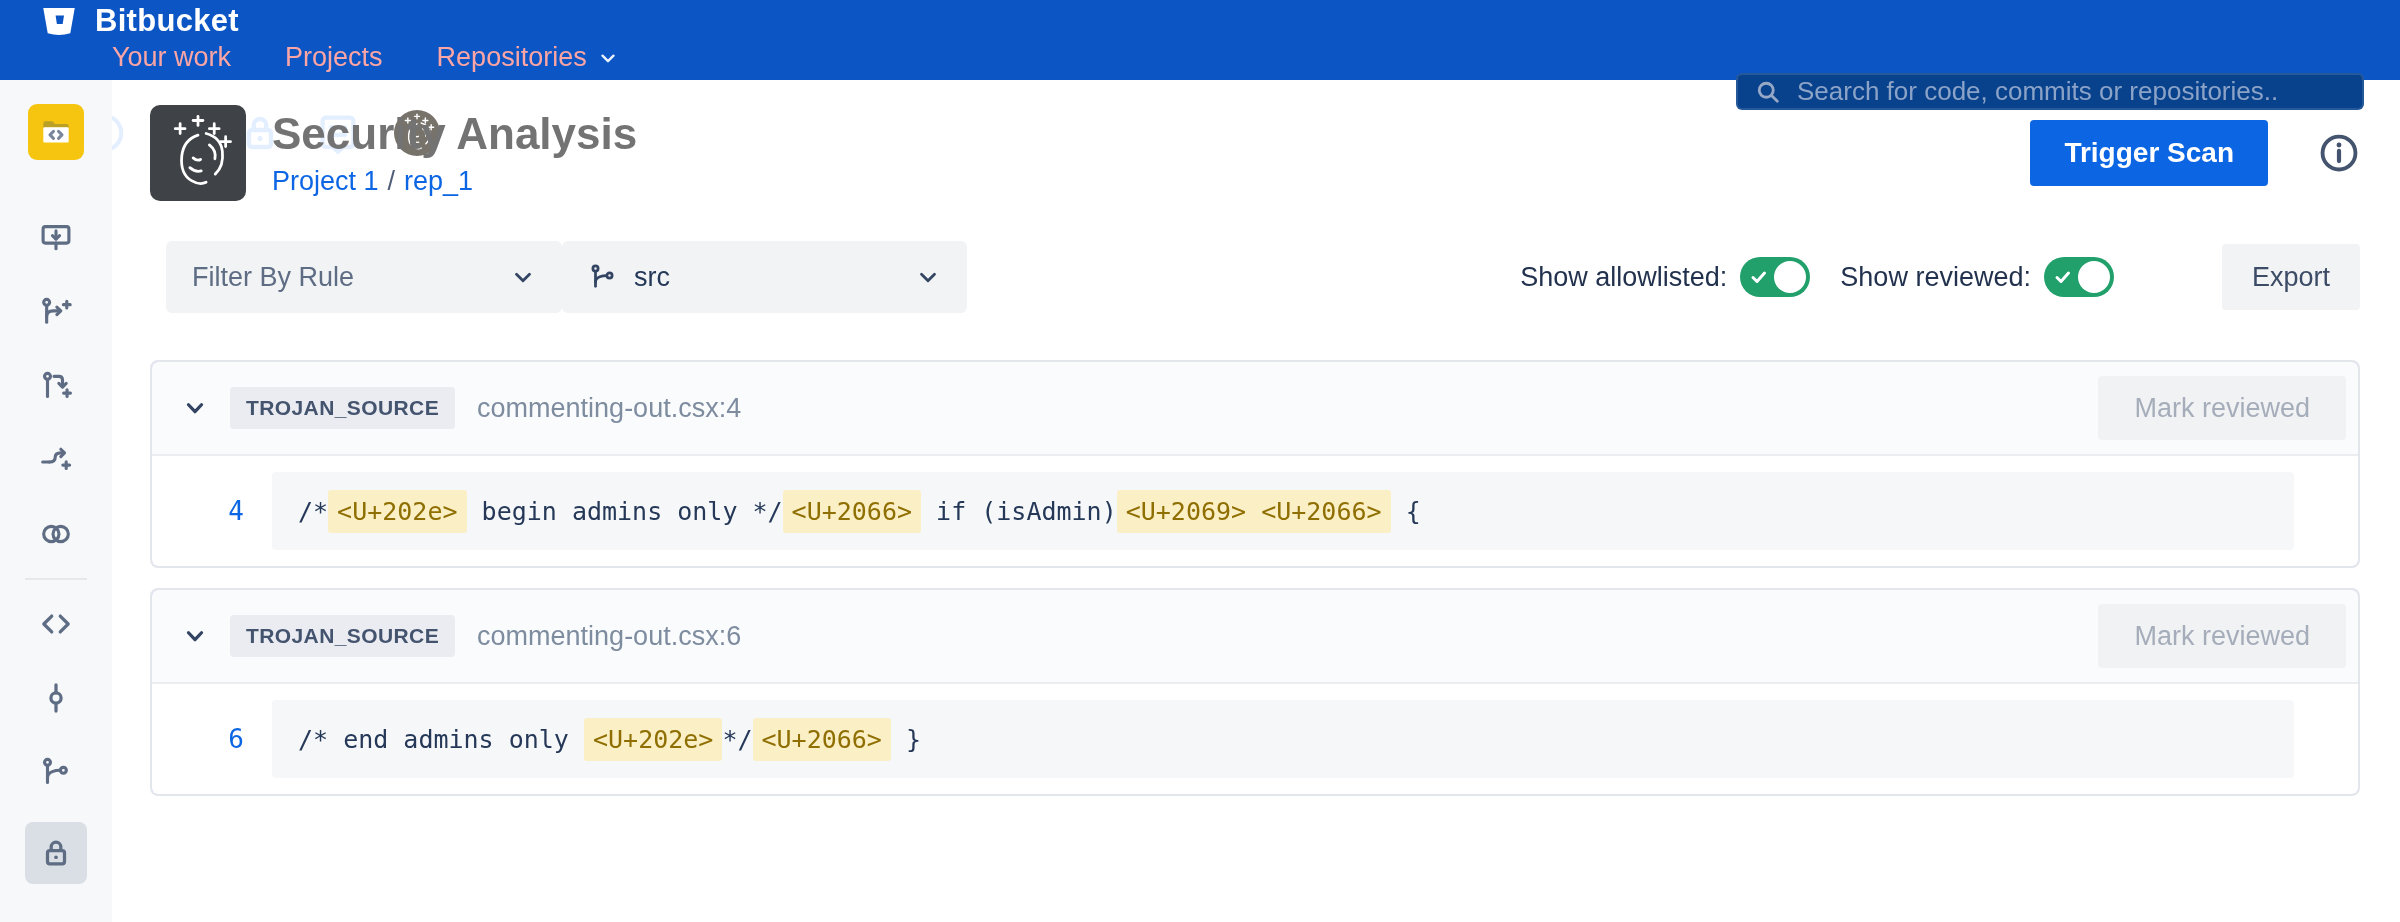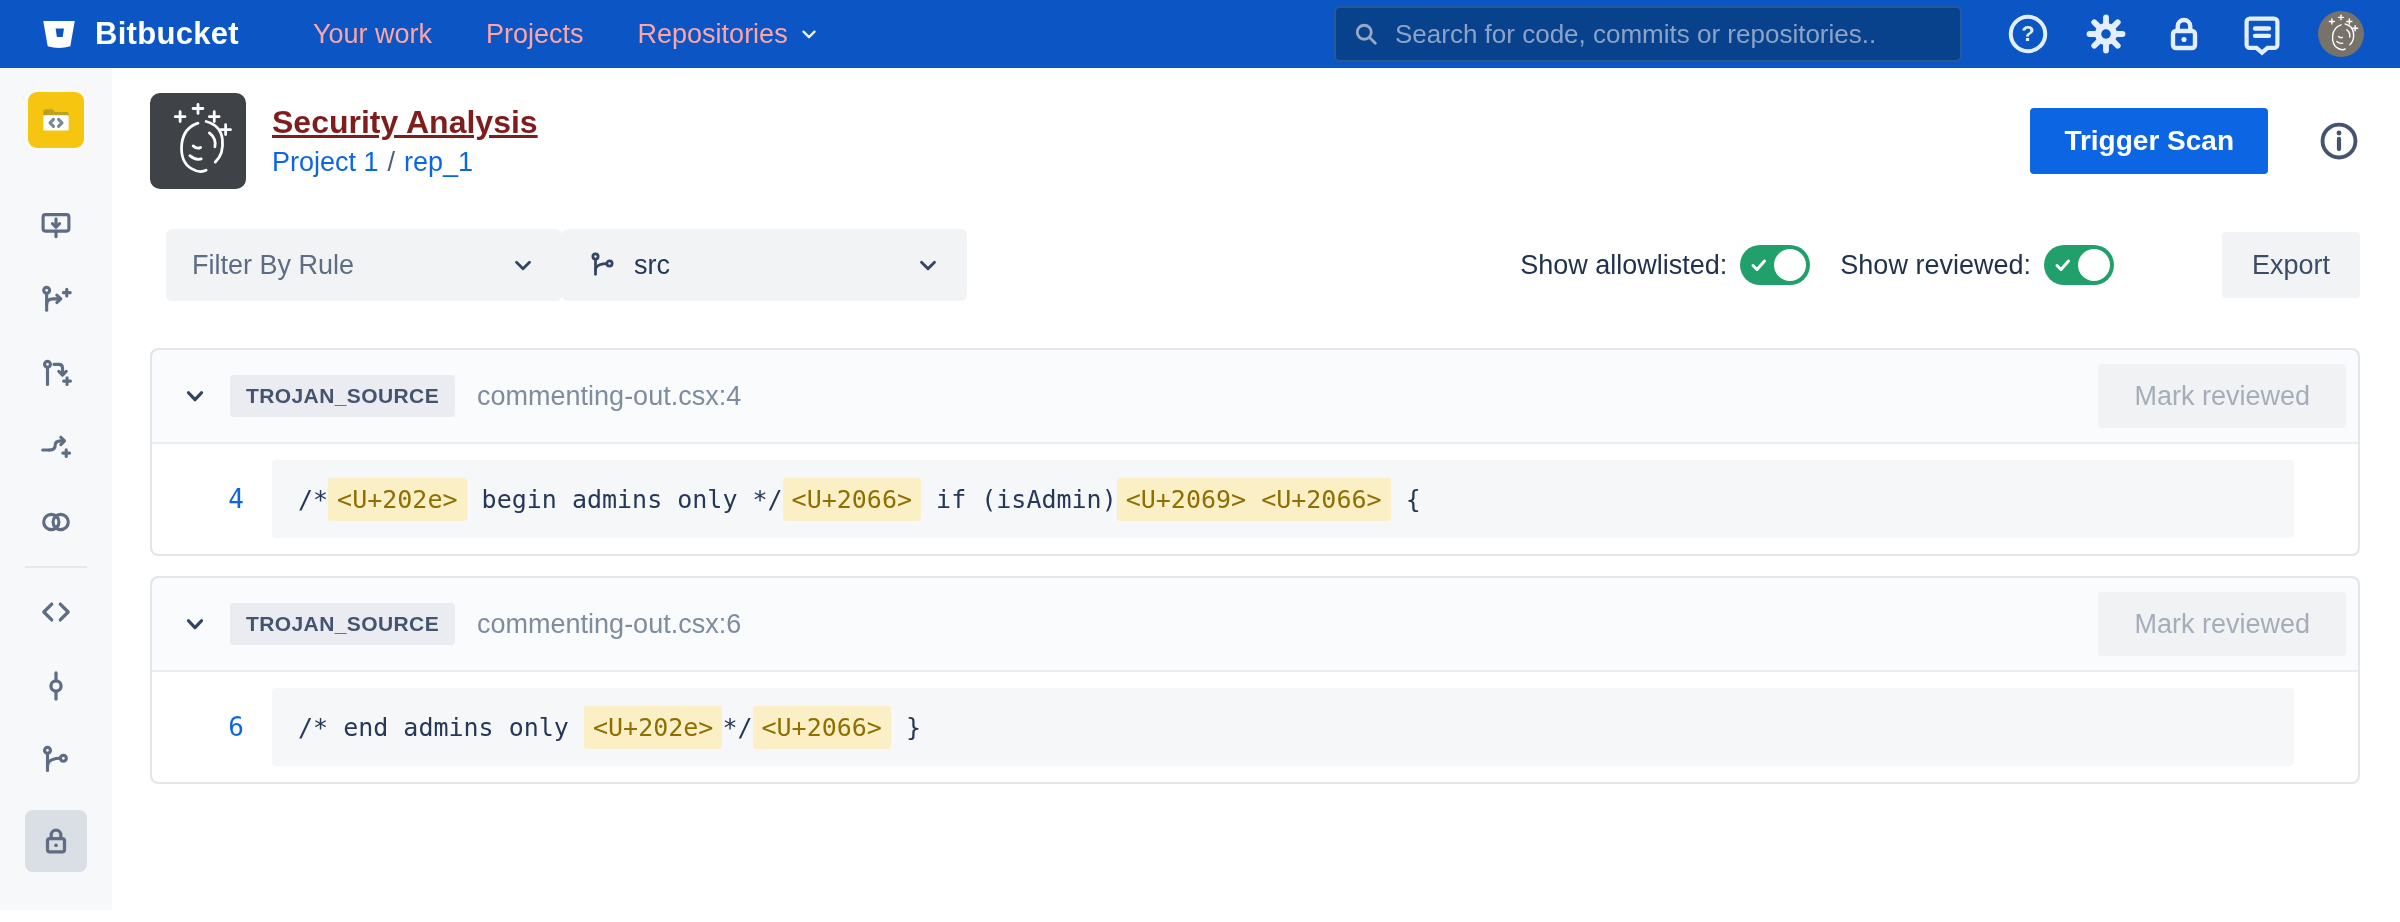--- a/index.html
+++ b/index.html
@@ -6,22 +6,23 @@
   html,body { margin:0; padding:0; }
   body {
     width:2400px; height:922px; overflow:hidden;
     font-family:"Liberation Sans", sans-serif;
     background:#ffffff; color:#253858;
   }
   svg { display:block; }
 
   
   .navbar {
-    height:68px; background:#0B55C4; display:flex; align-items:center;
+    height:80px; background:#0B55C4; display:flex; align-items:flex-start;
     padding:0 36px 0 38px;
+    flex-direction:column;
   }
   .brand { display:flex; align-items:center; gap:15px; cursor:pointer; }
   .brand-text { color:#ffffff; font-size:31px; font-weight:bold; letter-spacing:.3px; }
   .nav-links { display:flex; align-items:center; gap:54px; margin-left:74px; }
   .nav-link { color:#fca5a5; font-size:27px; font-weight:500; display:flex; align-items:center; gap:10px; cursor:pointer; }
   .search {
     margin-left:auto; width:628px; height:56px; background:#09428C;
     border:2px solid rgba(255,255,255,0.12); border-radius:6px;
     display:flex; align-items:center; padding:0 16px; gap:13px;
   }
@@ -56,21 +57,21 @@
   .side-btn.selected { background:#DADEE5; width:62px; height:62px; border-radius:8px; }
 
   
   .content { flex:1; padding:25px 40px 0 38px; }
 
   .page-header { display:flex; align-items:center; }
   .repo-avatar-lg {
     width:96px; height:96px; border-radius:10px; background:#3F4247;
     display:flex; align-items:center; justify-content:center; margin-right:26px; flex-shrink:0;
   }
-  .title { font-size:32px; font-weight:bold; color:#7f1d1d; line-height:1.15;text-decoration:underline; }
+  .title { font-size:44px; font-weight:bold; color:#737373; line-height:1.15; }
   .breadcrumb { margin-top:6px; font-size:27px; display:flex; gap:9px; align-items:center; }
   .breadcrumb a { color:#0C66E4; text-decoration:none; cursor:pointer; }
   .crumb-sep { color:#505F79; }
   .header-actions { margin-left:auto; display:flex; align-items:center; }
   .primary-btn {
     height:66px; padding:0 34px; background:#0C66E4; border:none; border-radius:4px;
     color:#ffffff; font-size:28px; font-weight:bold; font-family:"Liberation Sans", sans-serif; cursor:pointer;
   }
   .info-btn { margin-left:50px; cursor:pointer; }
 

